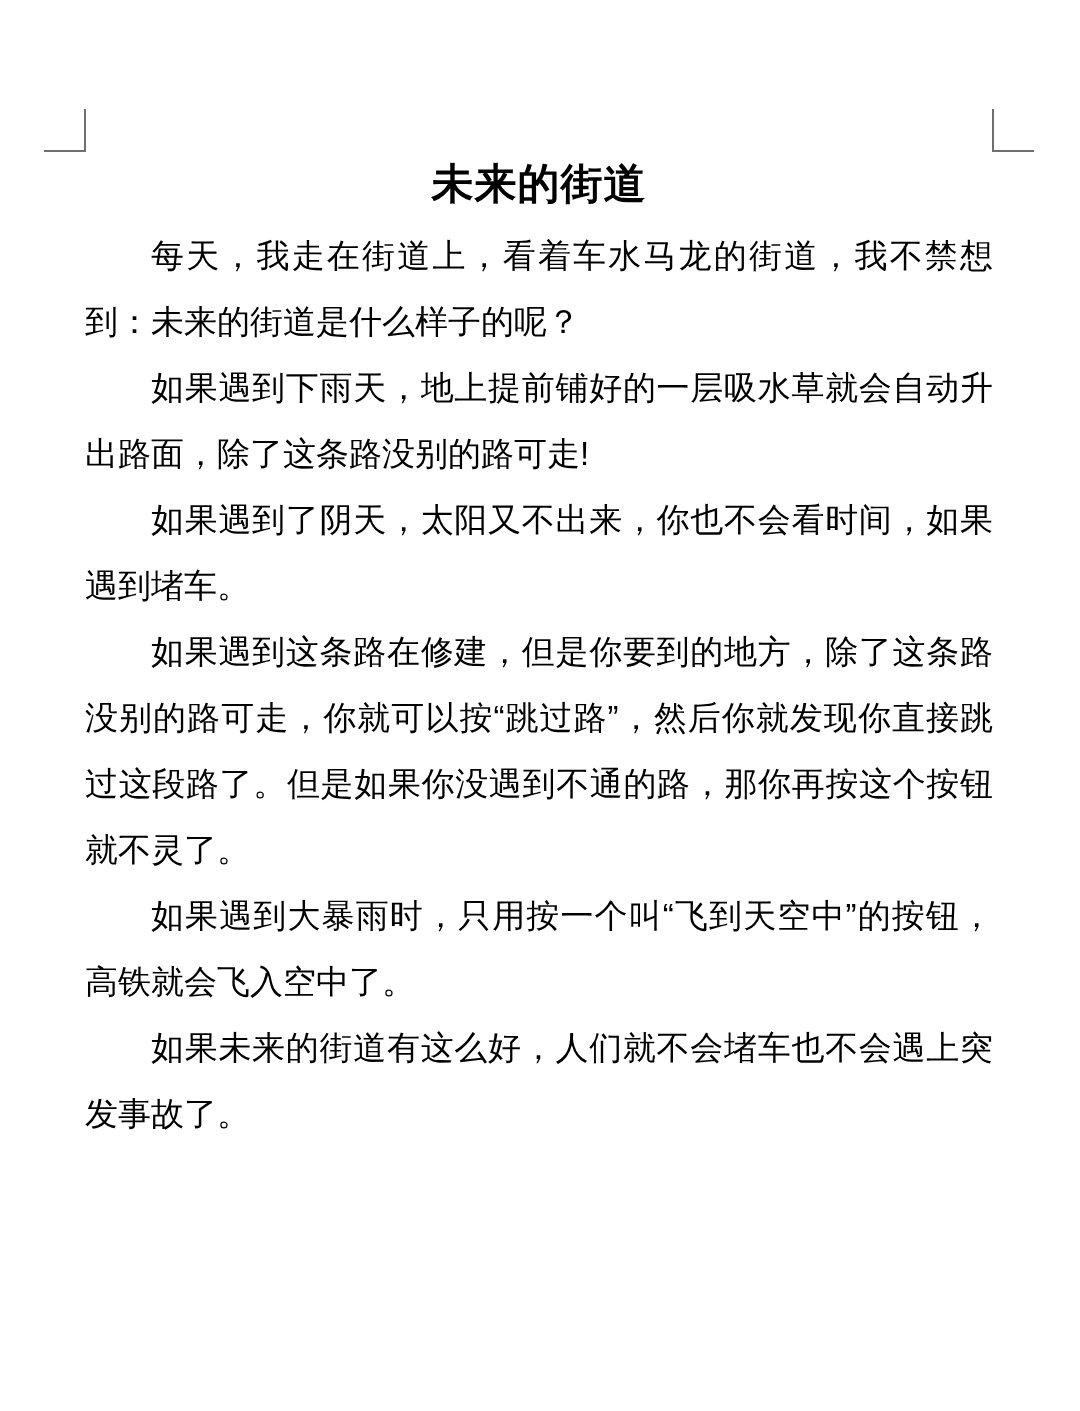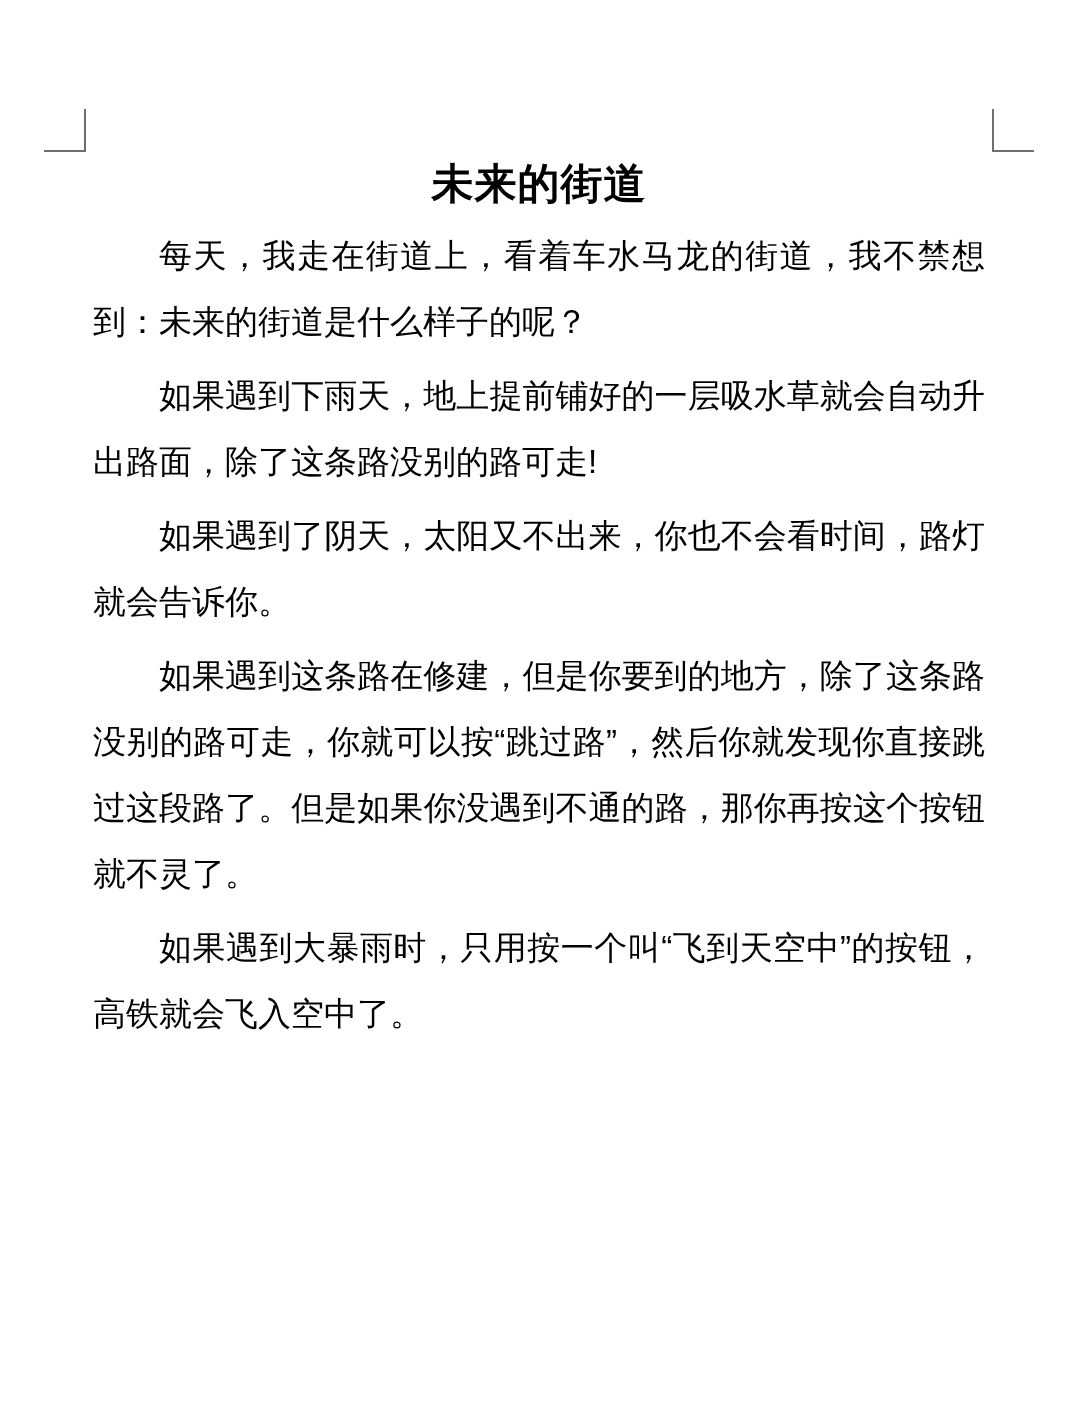--- a/index.html
+++ b/index.html
@@ -42,21 +42,21 @@
   }
   .doc-title {
     margin: 6px 0 13px 0;
     font-size: 42px;
     line-height: 52px;
     font-weight: 700;
     text-align: center;
     letter-spacing: 1px;
   }
   .doc-paragraph {
-    margin: 8px;
+    margin: 0;
     font-size: 33px;
     line-height: 66px;
     text-align: justify;
     text-justify: inter-ideograph;
     text-indent: 66px;
     word-break: break-all;
     overflow-wrap: break-word;
   }
 </style>
 </head>
@@ -65,18 +65,19 @@
 <div class="page">
 
   <div class="crop-mark left"></div>
   <div class="crop-mark right"></div>
 
   <div class="content">
     <h1 class="doc-title">未来的街道</h1>
 
     <p class="doc-paragraph">每天，我走在街道上，看着车水马龙的街道，我不禁想到：未来的街道是什么样子的呢？</p>
     <p class="doc-paragraph">如果遇到下雨天，地上提前铺好的一层吸水草就会自动升出路面，除了这条路没别的路可走!</p>
-    <p class="doc-paragraph">如果遇到了阴天，太阳又不出来，你也不会看时间，路灯就会告诉你。</p>
+    <p class="doc-paragraph">如果遇到了阴天，太阳又不出来，你也不会看时间，如果遇到堵车。</p>
     <p class="doc-paragraph">如果遇到这条路在修建，但是你要到的地方，除了这条路没别的路可走，你就可以按“跳过路”，然后你就发现你直接跳过这段路了。但是如果你没遇到不通的路，那你再按这个按钮就不灵了。</p>
     <p class="doc-paragraph">如果遇到大暴雨时，只用按一个叫“飞到天空中”的按钮，高铁就会飞入空中了。</p>
+    <p class="doc-paragraph">如果未来的街道有这么好，人们就不会堵车也不会遇上突发事故了。</p>
   </div>
 
 </div>
 
 </body></html>

